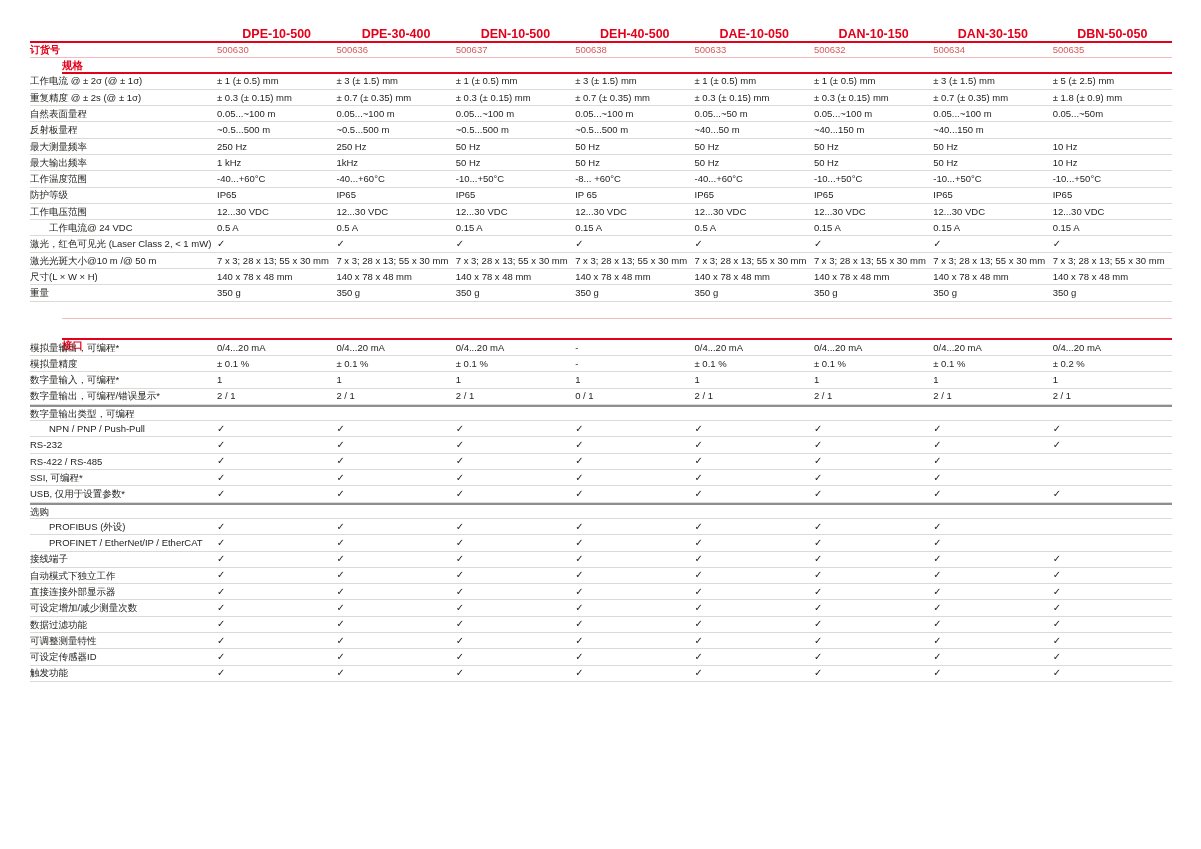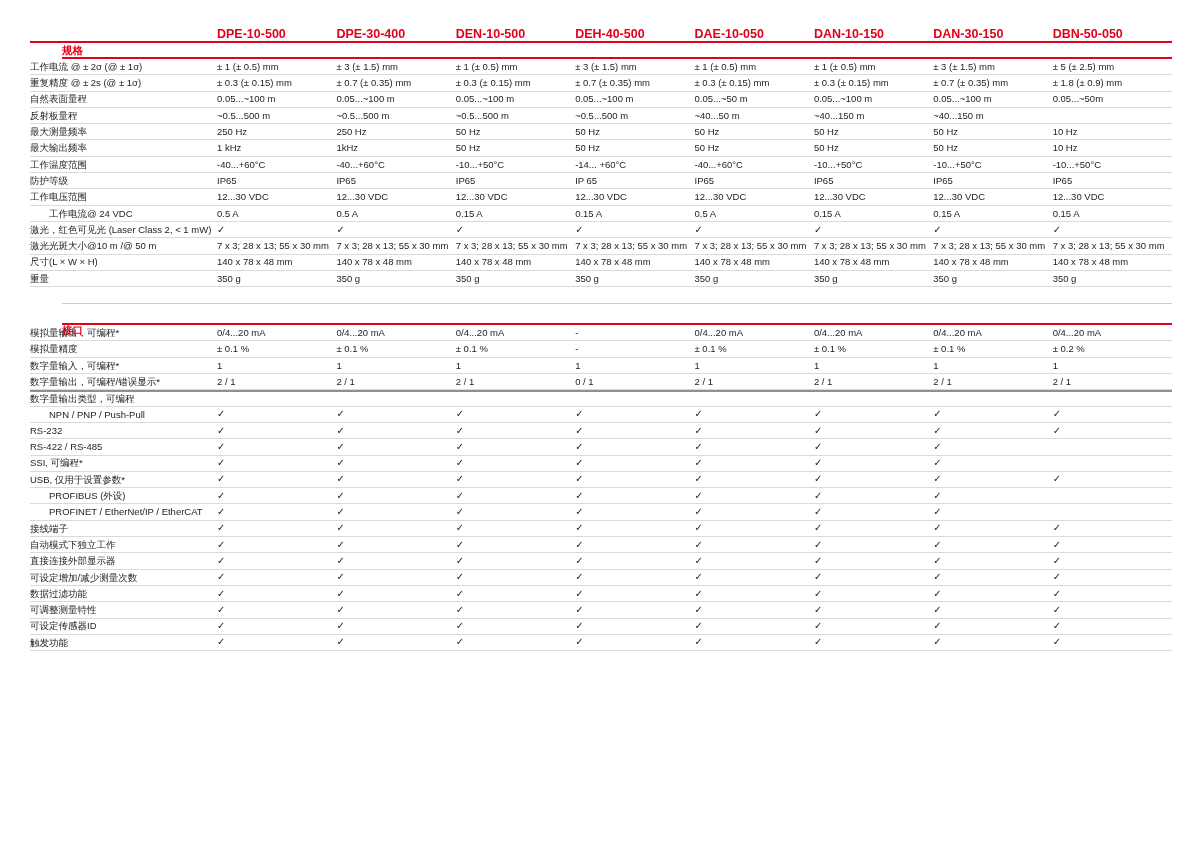--- a/index.html
+++ b/index.html
@@ -17,21 +17,21 @@
     position:relative;overflow:hidden;
   }
   .tbl{position:absolute;left:30px;top:28px;width:1142px;}
   .row{
     display:grid;grid-template-columns:187px repeat(8,1fr);
     align-items:center;box-sizing:border-box;
     height:16.3px;border-bottom:1px solid var(--line);
   }
   .cell{font-size:9.5px;white-space:nowrap;line-height:1;}
   .row.hdr{height:15px;border-bottom:2px solid var(--red);}
-  .pname{font-size:12.5px;font-weight:bold;color:var(--red);align-self:end;padding-bottom:1px;}
+  .pname{font-size:12.5px;font-weight:bold;color:var(--red);align-self:end;padding-bottom:1px;text-align:center;}
   .row.ord{height:14.5px;border-bottom:1px solid var(--pink);}
   .ordlab{color:var(--red);font-weight:bold;font-size:10px;}
   .ordval{color:var(--ordred);}
   .sec-title{
     box-sizing:border-box;height:16px;line-height:15px;
     border-bottom:2px solid var(--red);
     font-weight:bold;font-size:10.5px;color:var(--red);margin-left:32px;
   }
   .sec-title.gap{margin-top:16px;border-top:1px solid var(--pink);padding-top:19px;height:19px;}
   .row.sub{border-top:2px solid var(--dark);}
@@ -46,20 +46,31 @@
       <div class="cell lab"></div>
       <div class="cell pname">DPE-10-500</div>
       <div class="cell pname">DPE-30-400</div>
       <div class="cell pname">DEN-10-500</div>
       <div class="cell pname">DEH-40-500</div>
       <div class="cell pname">DAE-10-050</div>
       <div class="cell pname">DAN-10-150</div>
       <div class="cell pname">DAN-30-150</div>
       <div class="cell pname">DBN-50-050</div>
     </div>
+    <div class="row ord">
+      <div class="cell ordlab">订货号</div>
+      <div class="cell ordval">500630</div>
+      <div class="cell ordval">500636</div>
+      <div class="cell ordval">500637</div>
+      <div class="cell ordval">500638</div>
+      <div class="cell ordval">500633</div>
+      <div class="cell ordval">500632</div>
+      <div class="cell ordval">500634</div>
+      <div class="cell ordval">500635</div>
+    </div>
     <div class="sec-title">规格</div>
     <div class="row">
       <div class="cell lab">工作电流 @ ± 2σ (@ ± 1σ)</div>
       <div class="cell">± 1 (± 0.5) mm</div>
       <div class="cell">± 3 (± 1.5) mm</div>
       <div class="cell">± 1 (± 0.5) mm</div>
       <div class="cell">± 3 (± 1.5) mm</div>
       <div class="cell">± 1 (± 0.5) mm</div>
       <div class="cell">± 1 (± 0.5) mm</div>
       <div class="cell">± 3 (± 1.5) mm</div>
@@ -118,21 +129,21 @@
       <div class="cell">50 Hz</div>
       <div class="cell">50 Hz</div>
       <div class="cell">50 Hz</div>
       <div class="cell">10 Hz</div>
     </div>
     <div class="row">
       <div class="cell lab">工作温度范围</div>
       <div class="cell">-40...+60°C</div>
       <div class="cell">-40...+60°C</div>
       <div class="cell">-10...+50°C</div>
-      <div class="cell">-14... +60°C</div>
+      <div class="cell">-8... +60°C</div>
       <div class="cell">-40...+60°C</div>
       <div class="cell">-10...+50°C</div>
       <div class="cell">-10...+50°C</div>
       <div class="cell">-10...+50°C</div>
     </div>
     <div class="row">
       <div class="cell lab">防护等级</div>
       <div class="cell">IP65</div>
       <div class="cell">IP65</div>
       <div class="cell">IP65</div>
@@ -312,20 +323,31 @@
       <div class="cell lab">USB, 仅用于设置参数*</div>
       <div class="cell check">✓</div>
       <div class="cell check">✓</div>
       <div class="cell check">✓</div>
       <div class="cell check">✓</div>
       <div class="cell check">✓</div>
       <div class="cell check">✓</div>
       <div class="cell check">✓</div>
       <div class="cell check">✓</div>
     </div>
+    <div class="row sub">
+      <div class="cell lab">选购</div>
+      <div class="cell"></div>
+      <div class="cell"></div>
+      <div class="cell"></div>
+      <div class="cell"></div>
+      <div class="cell"></div>
+      <div class="cell"></div>
+      <div class="cell"></div>
+      <div class="cell"></div>
+    </div>
     <div class="row">
       <div class="cell lab ind">PROFIBUS (外设)</div>
       <div class="cell check">✓</div>
       <div class="cell check">✓</div>
       <div class="cell check">✓</div>
       <div class="cell check">✓</div>
       <div class="cell check">✓</div>
       <div class="cell check">✓</div>
       <div class="cell check">✓</div>
       <div class="cell"></div>

